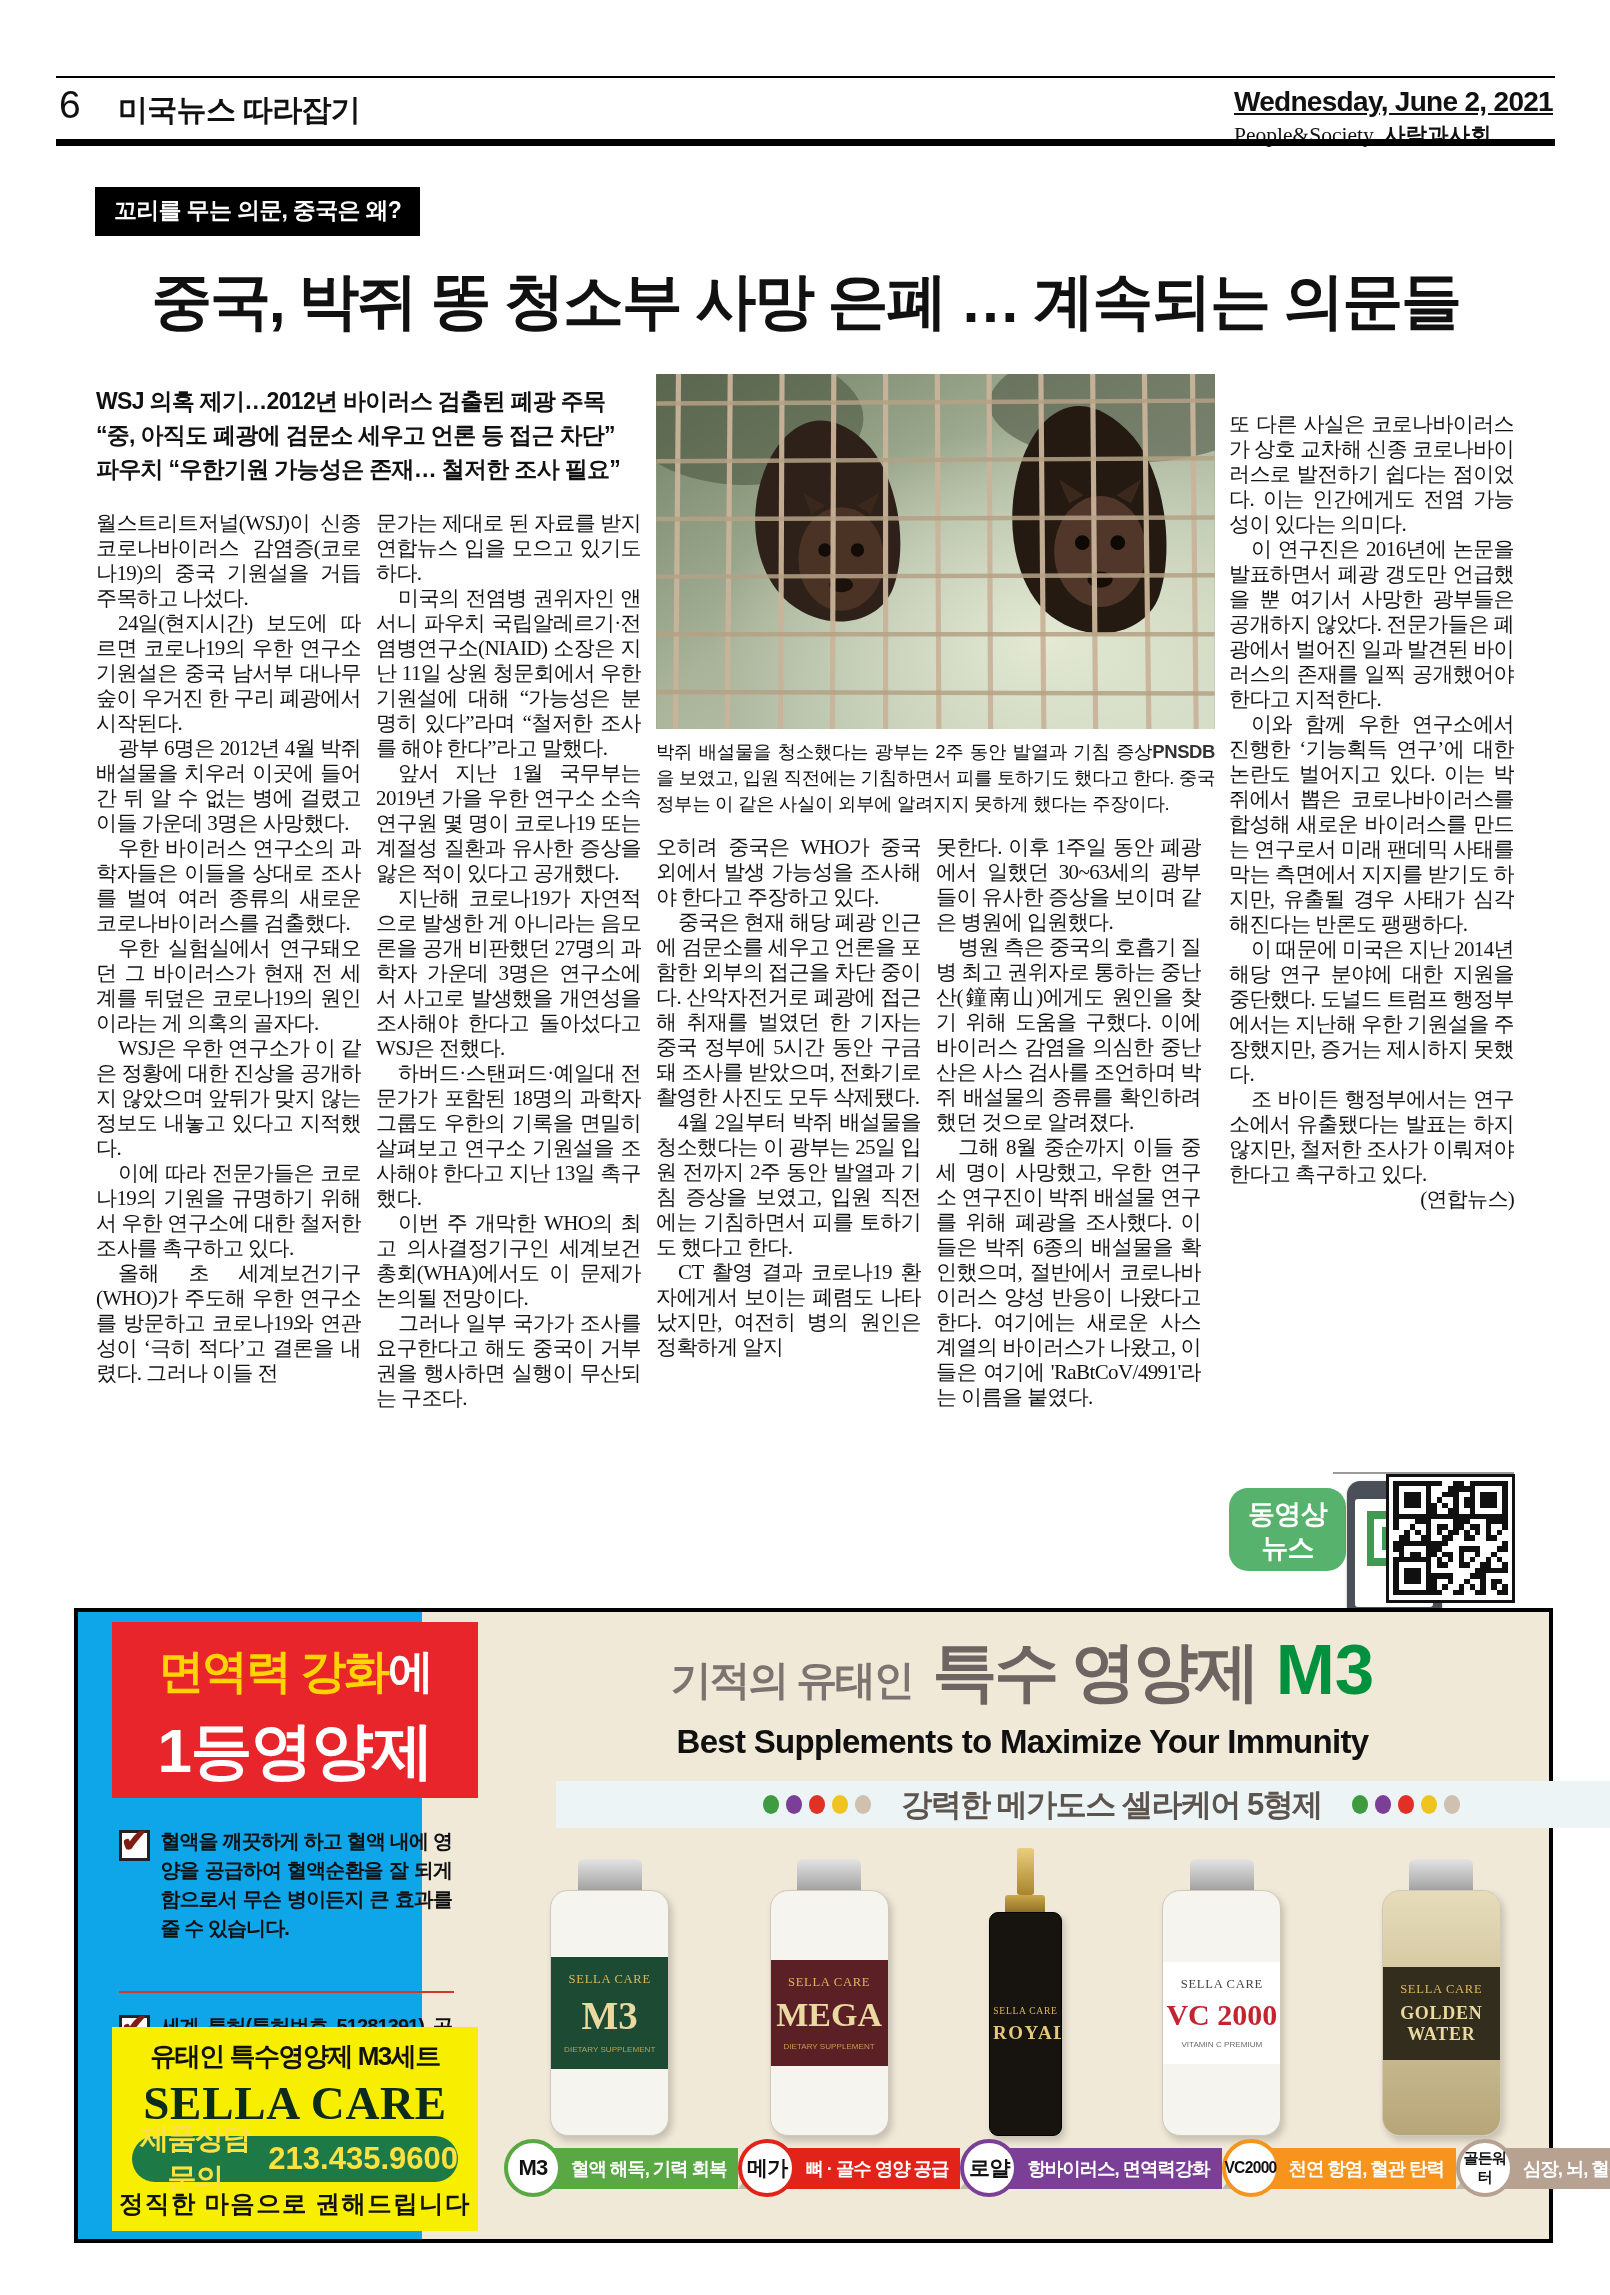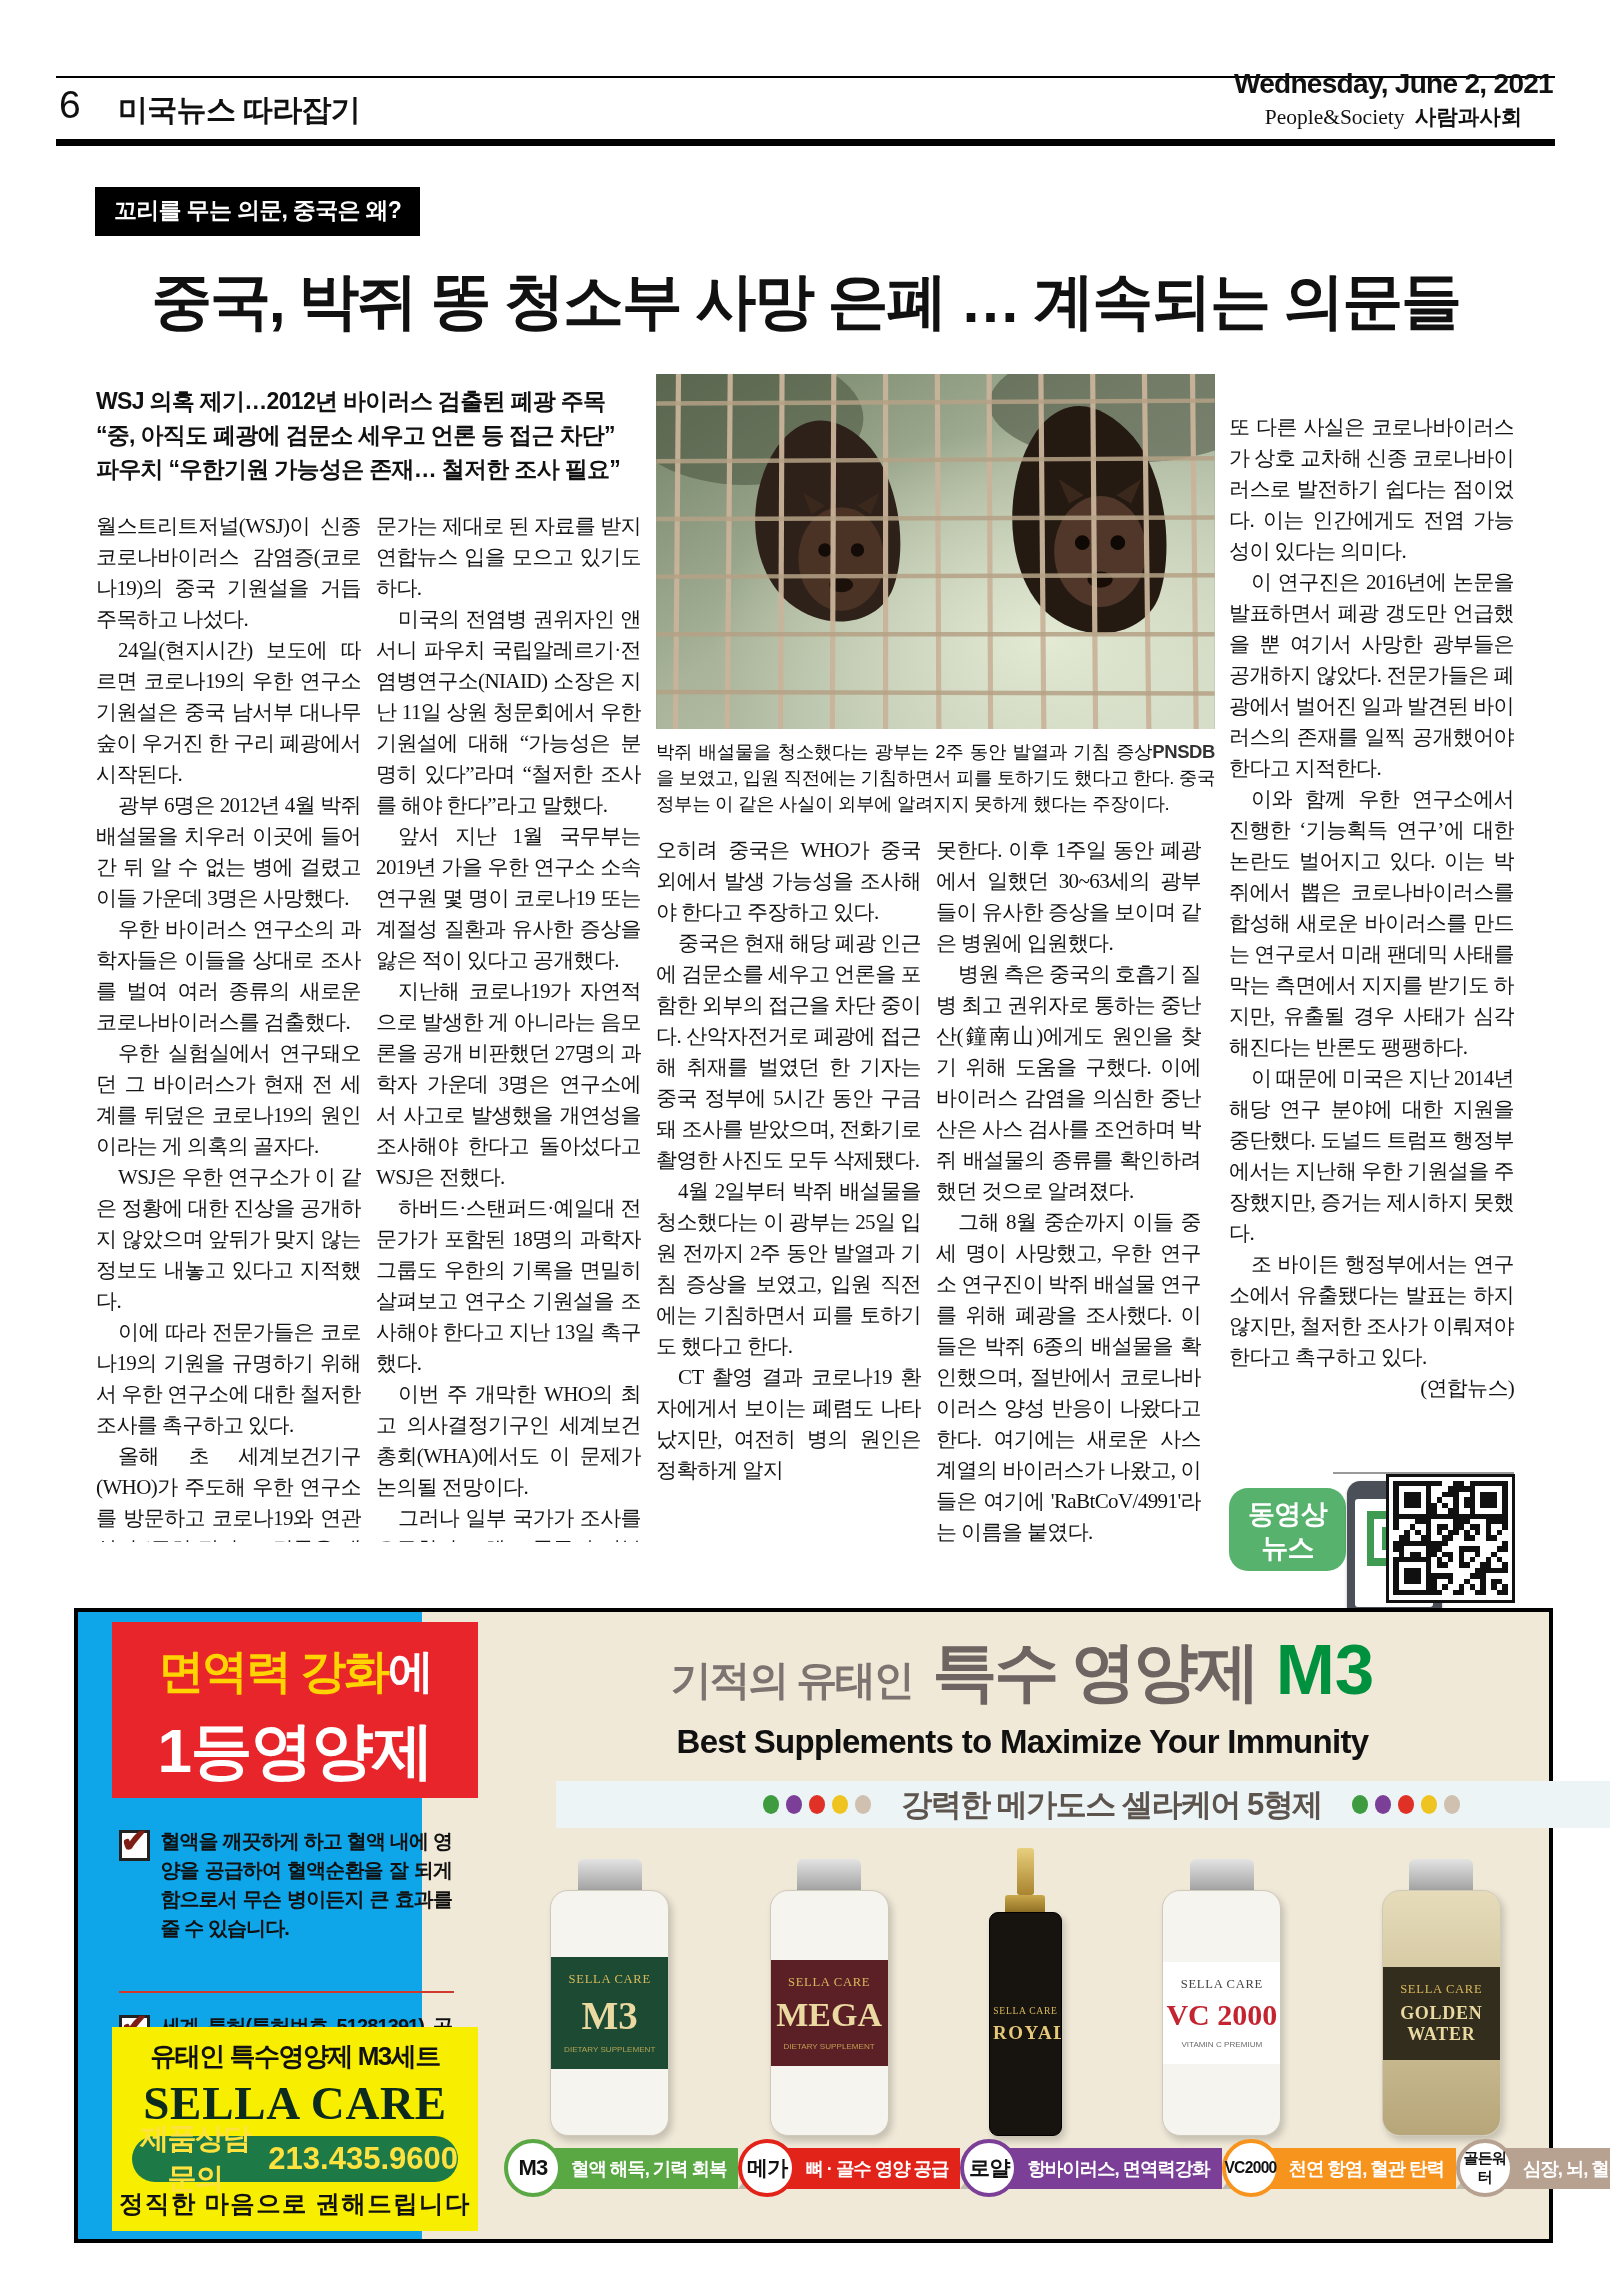--- a/index.html
+++ b/index.html
@@ -3,39 +3,39 @@
 <meta charset="utf-8">
 <style>
   html,body{margin:0;padding:0;background:#e8e8e8;}
   #page{position:relative;width:1611px;height:2295px;background:#ffffff;margin:0 auto;overflow:hidden;font-family:"Liberation Serif",serif;color:#111;}
 
   
   .rule-thin{position:absolute;left:56px;width:1499px;height:2.2px;background:#000;top:76px;}
   .rule-thick{position:absolute;left:56px;width:1499px;height:7.4px;background:#000;top:139px;}
   #page-no{position:absolute;left:59px;top:83px;font-size:39px;font-family:"Liberation Sans",sans-serif;}
   #section-name{position:absolute;left:118px;top:90px;font-size:30px;font-weight:bold;font-family:"Liberation Sans",sans-serif;letter-spacing:-0.7px;}
-  #masthead-right{position:absolute;right:58px;top:68px;text-align:center;}
+  #masthead-right{position:absolute;right:58px;top:86px;text-align:left;text-decoration:underline;}
   #masthead-date{font-size:28px;font-weight:bold;font-family:"Liberation Sans",sans-serif;letter-spacing:-0.7px;}
   #masthead-edition{font-size:21.5px;margin-top:1.5px;}
   #masthead-edition .en{font-family:"Liberation Serif",serif;}
   #masthead-edition .ko{font-family:"Liberation Sans",sans-serif;font-weight:bold;margin-left:10.4px;}
 
   
   #kicker{position:absolute;left:95px;top:187px;background:#000;color:#fff;font-family:"Liberation Sans",sans-serif;font-weight:bold;font-size:23px;padding:8.1px 19px 9.6px 19px;letter-spacing:-0.7px;}
   #headline{position:absolute;left:56px;top:261px;width:1499px;text-align:center;font-family:"Liberation Sans",sans-serif;font-weight:900;font-size:61px;letter-spacing:-2.2px;white-space:nowrap;}
   #subheads{position:absolute;left:96px;top:384px;width:666px;font-family:"Liberation Sans",sans-serif;font-weight:bold;font-size:23px;line-height:34px;letter-spacing:-0.7px;}
 
   
   #photo{position:absolute;left:656px;top:374px;width:559px;height:355px;overflow:hidden;background:#93a383;}
   #photo svg{display:block;}
   #caption{position:absolute;left:656px;top:739px;width:559px;font-family:"Liberation Sans",sans-serif;font-size:18.5px;line-height:26px;color:#111;text-align:justify;letter-spacing:-0.4px;}
   #caption .credit{float:right;font-weight:bold;color:#333;}
 
   
-  .article-col{position:absolute;width:265px;font-size:21px;line-height:31px;text-align:justify;letter-spacing:-0.6px;overflow:hidden;color:#141414;}
+  .article-col{position:absolute;width:265px;font-size:21px;line-height:25px;text-align:justify;letter-spacing:-0.6px;overflow:hidden;color:#141414;}
   .article-col p{margin:0;}
   .article-col p.ind{text-indent:22px;}
   .article-col p .byline{float:right;letter-spacing:-0.7px;}
   #col-0{left:96px;top:511px;height:1031px;}
   #col-1{left:376px;top:511px;height:1031px;}
   #col-2{left:656px;top:835px;height:707px;}
   #col-3{left:936px;top:835px;height:707px;}
   #col-4{left:1229px;top:412px;width:285px;height:1063px;}
 
   

